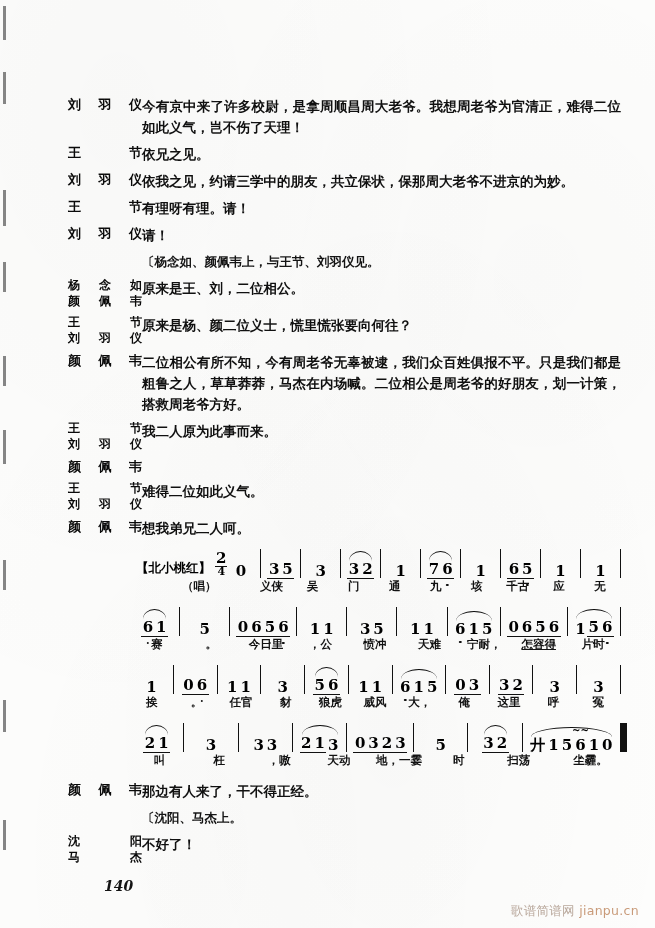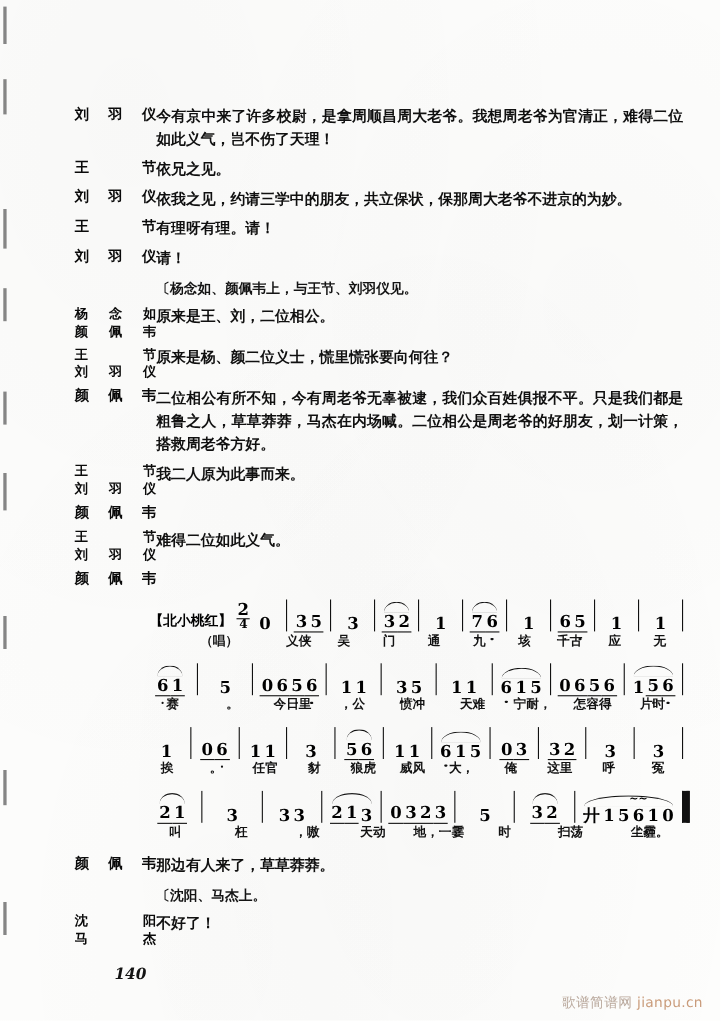--- a/index.html
+++ b/index.html
@@ -380,20 +380,21 @@
           <div class="line-text">难得二位如此义气。</div>
         </div>
         <div class="dlg">
           <div class="speaker">
             <div class="nm">
               <span>颜</span>
               <span>佩</span>
               <span>韦</span>
             </div>
           </div>
+          <div class="line-text">想我弟兄二人呵。</div>
         </div>
       </div>
 
     <div class="score" id="score-block">
         <div class="staffline">
           <div class="notes">
             <div class="cell" style="flex: 0 0 auto;">
               <span class="tune">【北小桃红】</span>
               <span class="meter">
                 <span class="num">2</span>
@@ -573,21 +574,21 @@
             <div class="lyr" style="flex: 1 1 0px;">今日里</div>
             <div style="width: 13px;"></div>
             <div class="lyr" style="flex: 1 1 0px;">，公</div>
             <div style="width: 13px;"></div>
             <div class="lyr" style="flex: 1 1 0px;">愤冲</div>
             <div style="width: 13px;"></div>
             <div class="lyr" style="flex: 1 1 0px;">天难</div>
             <div style="width: 13px;"></div>
             <div class="lyr" style="flex: 1 1 0px;">宁耐，</div>
             <div style="width: 13px;"></div>
-            <div class="lyr" style="flex: 1 1 0px;">怎容得</div>
+            <div class="lyr" style="flex: 1 1 0px; text-decoration: underline;">怎容得</div>
             <div style="width: 13px;"></div>
             <div class="lyr" style="flex: 1 1 0px;">片时</div>
             <div style="width: 13px;"></div>
           </div>
         </div>
         <div class="staffline">
           <div class="notes">
             <div class="cell" style="flex: 1 1 0px;">
               <div class="grp">
                 <span class="num">1</span>
@@ -781,21 +782,21 @@
 
     <div id="dialogue-bottom">
         <div class="dlg">
           <div class="speaker">
             <div class="nm">
               <span>颜</span>
               <span>佩</span>
               <span>韦</span>
             </div>
           </div>
-          <div class="line-text">那边有人来了，草草莽莽。</div>
+          <div class="line-text">那边有人来了，干不得正经。</div>
         </div>
         <div class="stage">〔沈阳、马杰上。</div>
         <div class="dlg">
           <div class="speaker two">
             <div class="nm">
               <span>沈</span>
               <span>阳</span>
             </div>
             <div class="nm">
               <span>马</span>

